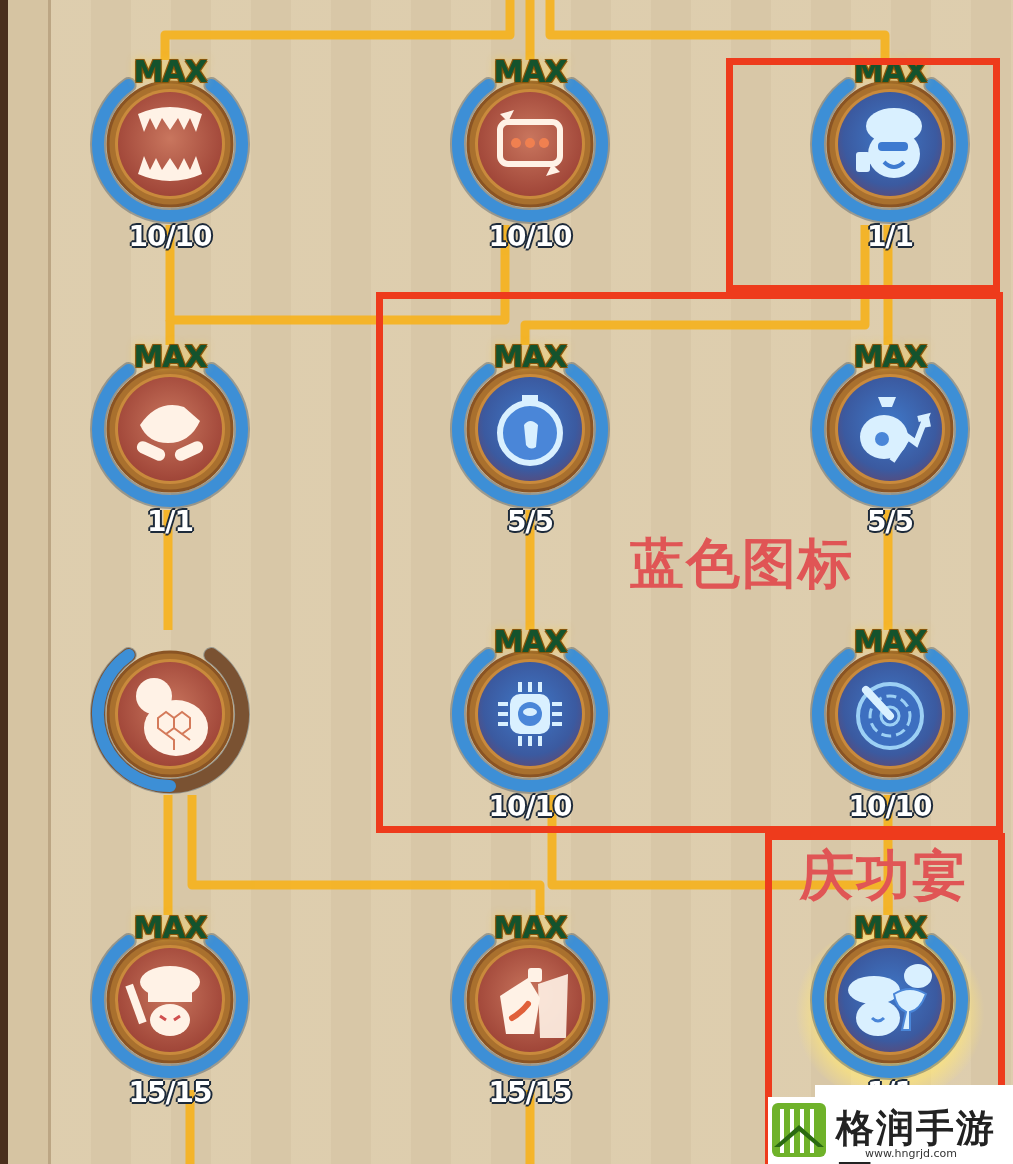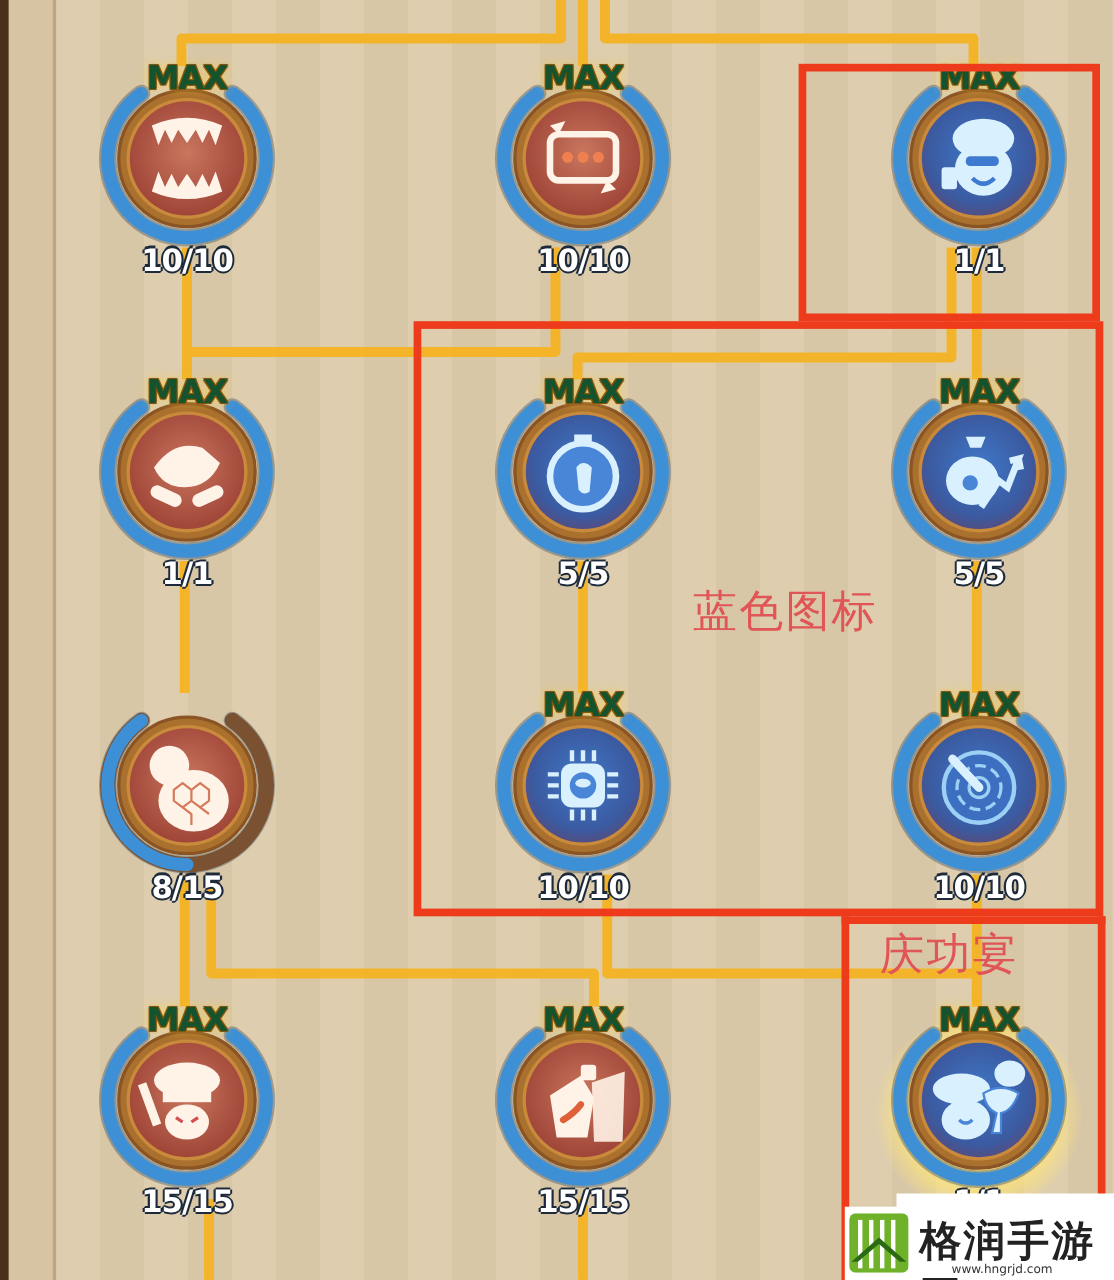--- a/index.html
+++ b/index.html
@@ -16,21 +16,21 @@
      display:flex;align-items:center;justify-content:center;overflow:hidden;}
   .inner.red{background:radial-gradient(circle at 50% 45%,#c9765e 0%,#a2483a 70%,#8a3a30 100%);}
   .inner.blue{background:radial-gradient(circle at 50% 45%,#3f78c8 0%,#3b5aa0 60%,#7a3a50 100%);}
   .max{position:absolute;left:0;right:0;top:2px;text-align:center;font-weight:bold;font-size:30px;
      letter-spacing:-1px;color:#14532d;
      text-shadow:0 0 2px #7a4a00,1px 1px 0 #8a5a10,-1px -1px 0 #8a5a10,1px -1px 0 #8a5a10,-1px 1px 0 #8a5a10,0 0 10px rgba(255,210,60,0.8);}
   .lvl{position:absolute;left:0;right:0;top:128px;text-align:center;font-weight:bold;font-size:28px;color:#ffffff;
      letter-spacing:-1px;
      text-shadow:2px 0 0 #1d2a3a,-2px 0 0 #1d2a3a,0 2px 0 #1d2a3a,0 -2px 0 #1d2a3a,1px 1px 0 #1d2a3a,-1px -1px 0 #1d2a3a;margin-top:40px;}
   .hl{position:absolute;border:7px solid #ee3b1c;box-sizing:border-box;}
-  .anno{position:absolute;color:#e05555;font-size:40px;font-weight:normal;letter-spacing:2px;}
+  .anno{position:absolute;color:#e05555;font-size:54px;font-weight:bold;letter-spacing:2px;}
   .wm{position:absolute;left:815px;top:1085px;width:198px;height:79px;background:#fff;}
   .wm2{position:absolute;left:768px;top:1097px;width:245px;height:67px;background:#fff;}
   .wm-logo{position:absolute;left:772px;top:1103px;width:54px;height:54px;}
   .wm-text{position:absolute;left:836px;top:1103px;font-size:38px;color:#222;font-weight:bold;letter-spacing:2px;}
   .wm-url{position:absolute;left:836px;top:1147px;font-size:11px;color:#333;margin-left:29px;}
   .glow{position:absolute;border-radius:50%;}
 </style>
 </head>
 <body>
 
@@ -180,21 +180,20 @@
         <path d="M131.29750341727532 33.02105281119259 A72 72 0 0 1 78.02982305556205 162.99799197103286" stroke="#7a5232" stroke-width="14" fill="none" stroke-linecap="round"></path>
         <path d="M90 164 A72 72 0 0 1 48.70249658272466 33.021052811192604" stroke="#3d8fd6" stroke-width="12" fill="none" stroke-linecap="round"></path>
       </svg>
       <div class="inner red">
         <svg width="104" height="104" viewBox="0 0 104 104">
           <circle cx="36" cy="34" r="18" fill="#fff2e6"></circle>
           <ellipse cx="58" cy="66" rx="32" ry="28" fill="#fff2e6"></ellipse>
           <path d="M40 56 L48 50 L56 56 L56 66 L48 72 L40 66 Z M56 56 L64 50 L72 56 L72 66 L64 72 L56 66 Z M48 72 L56 78 L56 88 M64 72 L72 78" stroke="#d47a5a" stroke-width="2" fill="none"></path>
         </svg>
       </div>
-      <div class="lvl">8/15</div>
     </div>
     <div class="node" style="left: 440px; top: 622px;">
       <svg class="ring" width="180" height="180">
     <circle cx="90" cy="92" r="62" fill="#a9702e" stroke="#8a5424" stroke-width="3"></circle>
     <circle cx="90" cy="92" r="55" fill="#c98a3c"></circle>
         <path d="M131.29750341727532 33.02105281119259 A72 72 0 1 1 48.70249658272466 33.021052811192604" stroke="#1e3a5a" stroke-width="16" fill="none" stroke-linecap="round" opacity="0.35"></path>
         <path d="M131.29750341727532 33.02105281119259 A72 72 0 1 1 48.70249658272466 33.021052811192604" stroke="#3d8fd6" stroke-width="12" fill="none" stroke-linecap="round"></path>
       </svg>
       <div class="inner blue">
         <svg width="104" height="104" viewBox="0 0 104 104">

